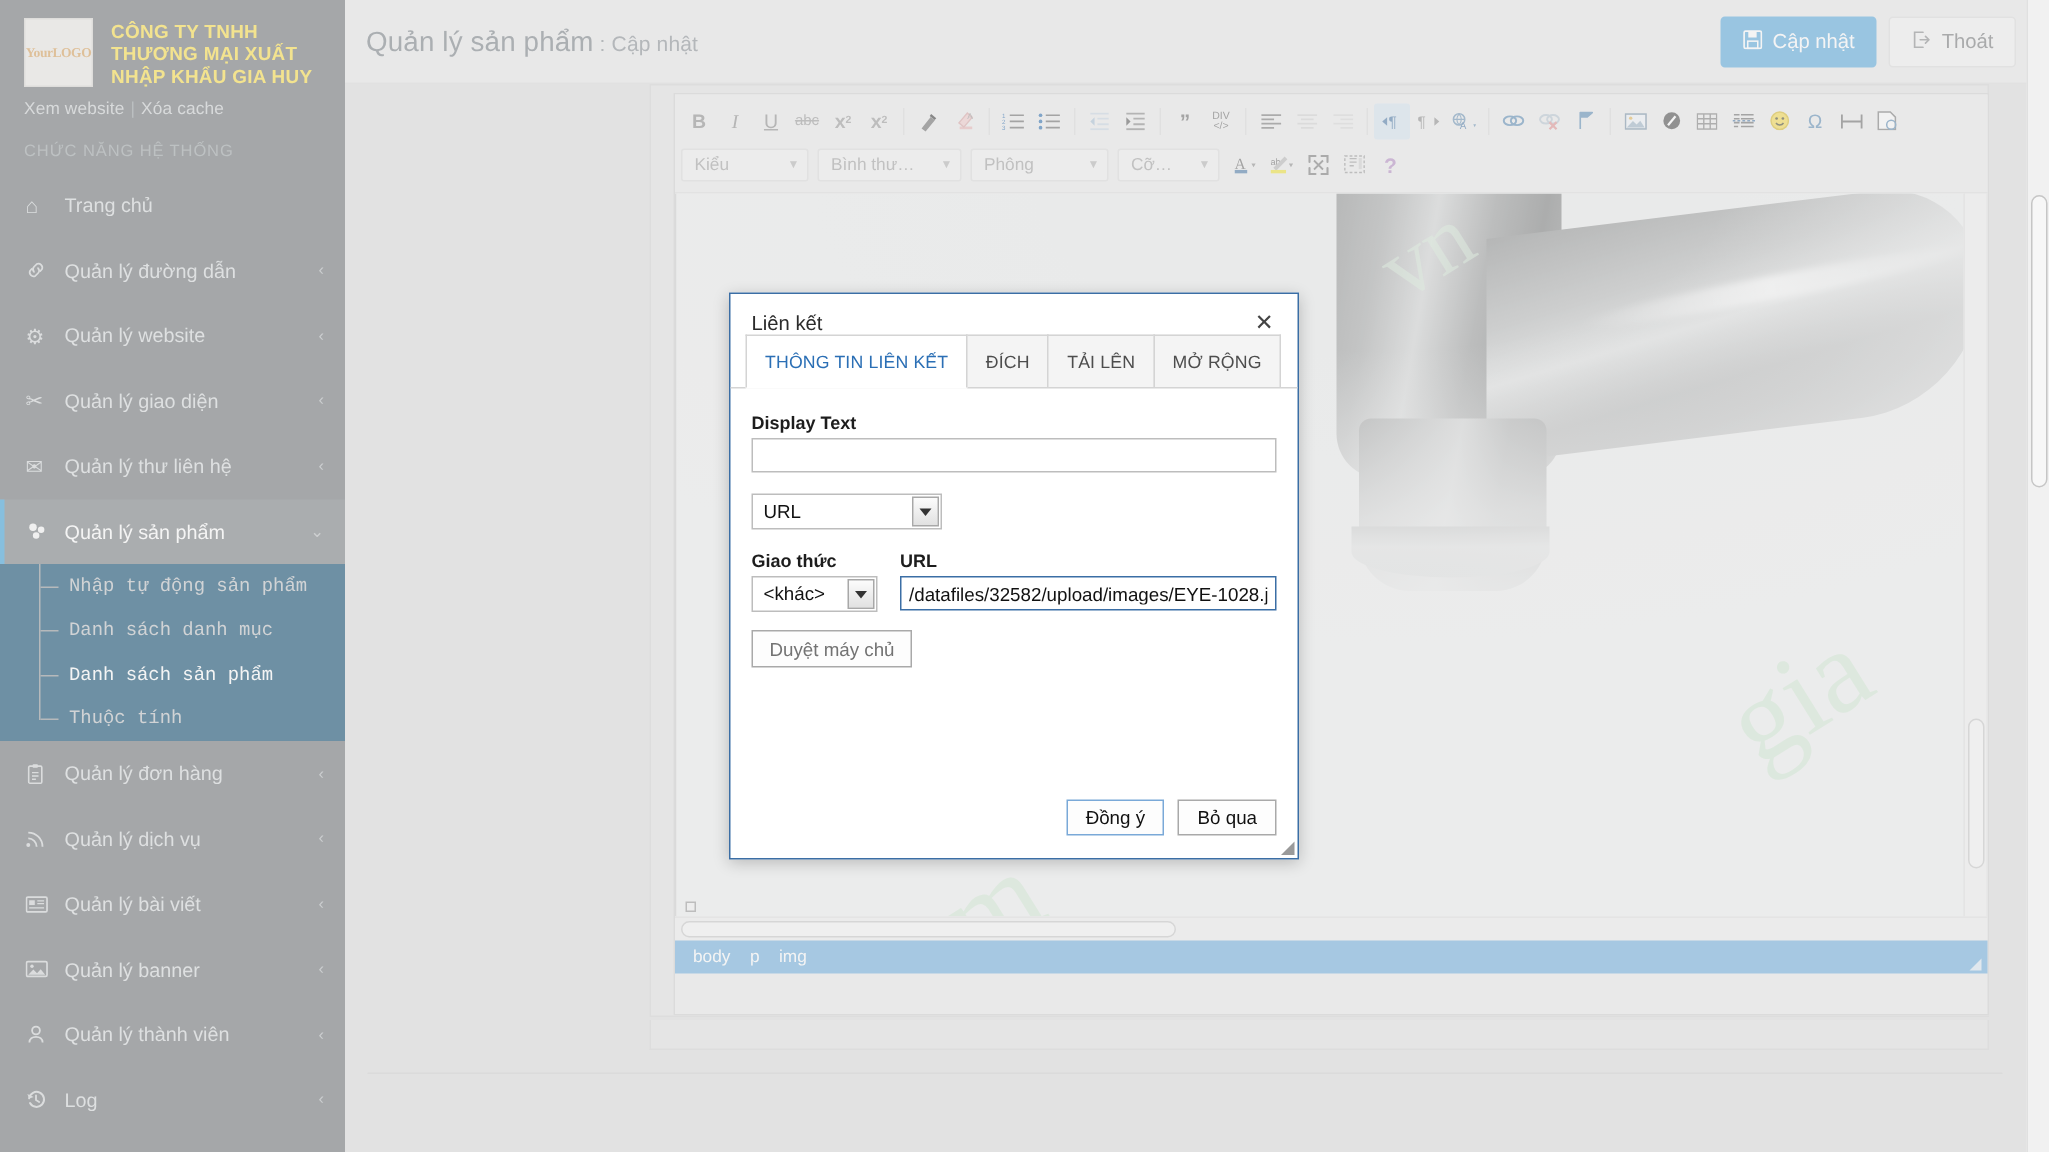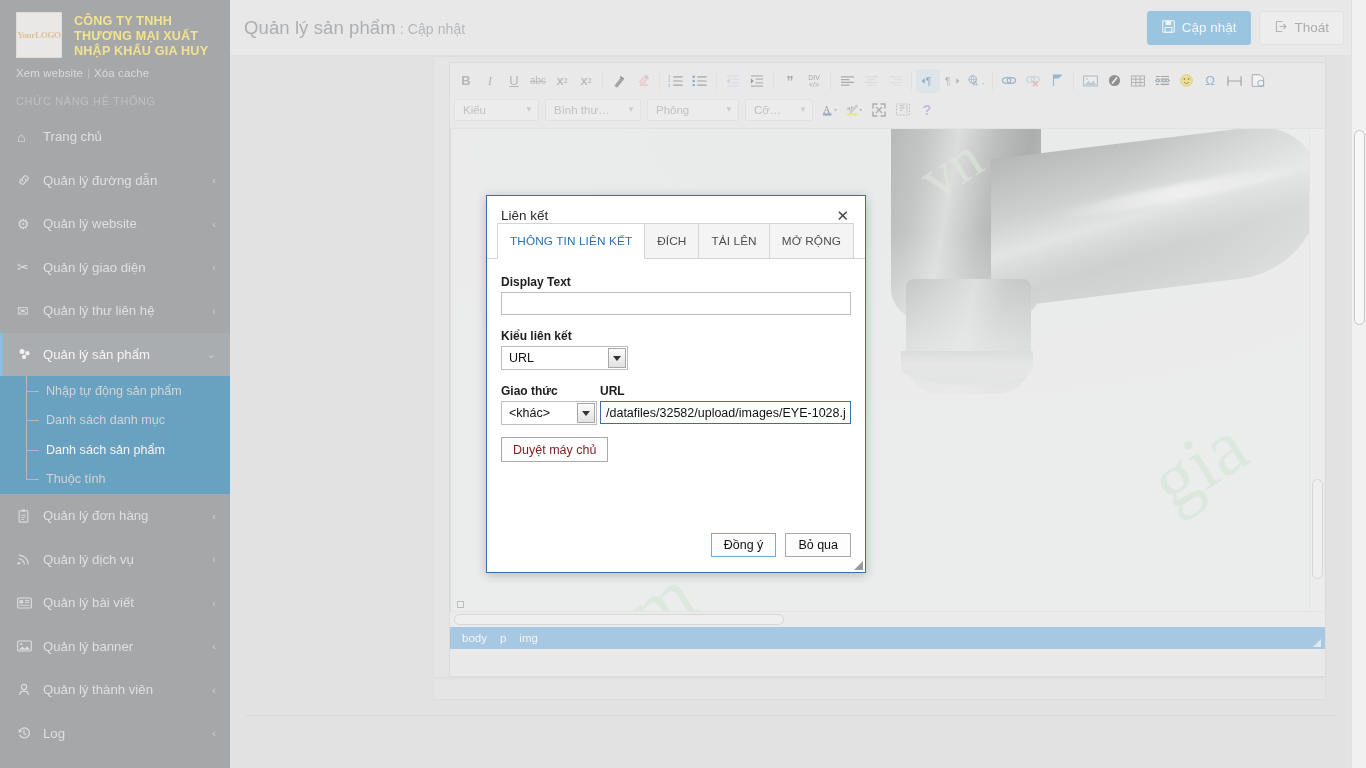--- a/index.html
+++ b/index.html
@@ -68,21 +68,21 @@
   }
   .nav-item .lbl { flex: 1 1 auto; padding-left: 4px; }
   .nav-item .caret { font-size: 11px; color: #c3c7ca; opacity:.85; }
   .nav-item.active {
     background: #797e81; color: #ffffff;
   }
   .nav-item.active::before {
     content: ""; position: absolute; left: 0; top: 0;
     width: 3px; height: 100%; background: #3a9fd8;
   }
-  .subnav { background: #0369a1; list-style: none; position: relative; }
+  .subnav { background: #0c4a6e; list-style: none; position: relative; font-family: Liberation Mono, monospace; }
   .subnav::before {
     content:""; position:absolute; left: 26px; top: 0; bottom: 14px;
     width: 1px; background: #8f9497;
   }
   .sub-item {
     position: relative;
     display: flex; align-items: center;
     height: 29.5px;
     padding-left: 46px;
     color: #c0c4c7; font-size: 12.6px;
@@ -371,26 +371,26 @@
   .sel .arrow i {
     display: block; width: 0; height: 0;
     border-left: 4px solid transparent;
     border-right: 4px solid transparent;
     border-top: 5px solid #333;
   }
   .sel-url { width: 127px; }
   .flex-row { display: flex; align-items: flex-start; gap: 15px; margin-top: 14px; }
   .col-proto { width: 84px; }
   .col-url { flex: 1 1 auto; }
-  .sel-proto { width: 96px; }
+  .sel-proto { width: 84px; }
   .btn-browse {
     margin-top: 12px;
     height: 25px; padding: 0 11px;
     border: 1px solid #a9a9a9;
-    background: #fdfdfd; color: #7f1d1d;
+    background: #fdfdfd; color: #737373;
     font-size: 12.5px; cursor: pointer;
     font-family: "Liberation Sans", sans-serif;
   }
   .dlg-footer {
     position: absolute; left: 0; right: 0; bottom: 0;
     height: 54px;
     display: flex; align-items: center; justify-content: flex-end;
     gap: 9px; padding: 0 14px 0 0;
   }
   .dlg-btn {
@@ -879,21 +879,20 @@
       <div class="dlg-tab">MỞ RỘNG</div>
     </div>
 
     <div class="dlg-content">
       <div>
         <div class="fld-label">Display Text</div>
         <input class="txt-input" type="text" value="" style="">
       </div>
 
       <div class="row-2">
-        <div class="fld-label">Kiểu liên kết</div>
         <div class="sel sel-url">
           <span>URL</span>
           <span class="arrow">
               <i></i>
             </span>
         </div>
       </div>
 
       <div class="flex-row">
         <div class="col-proto">

